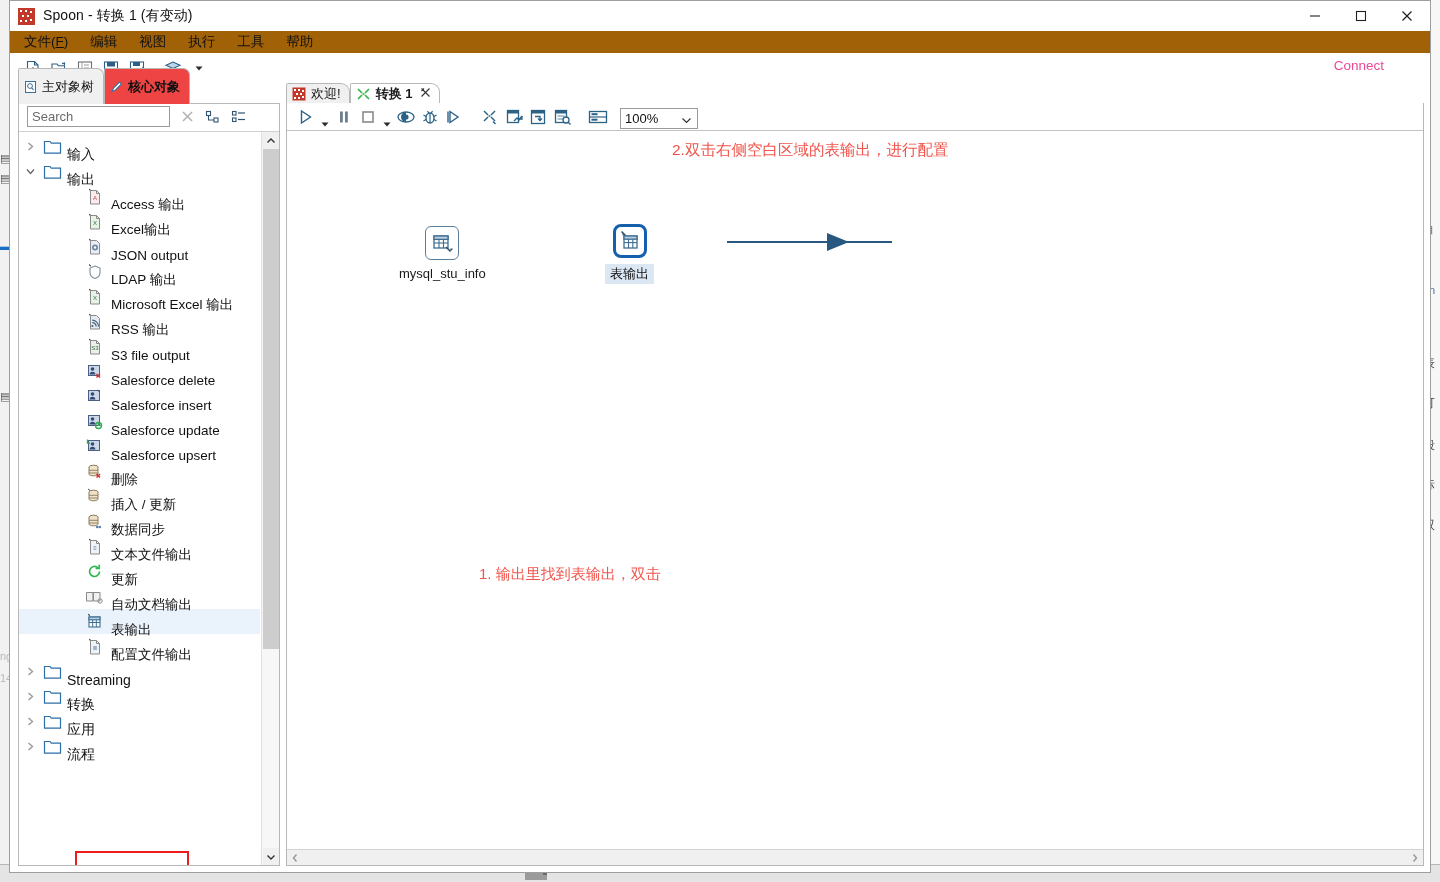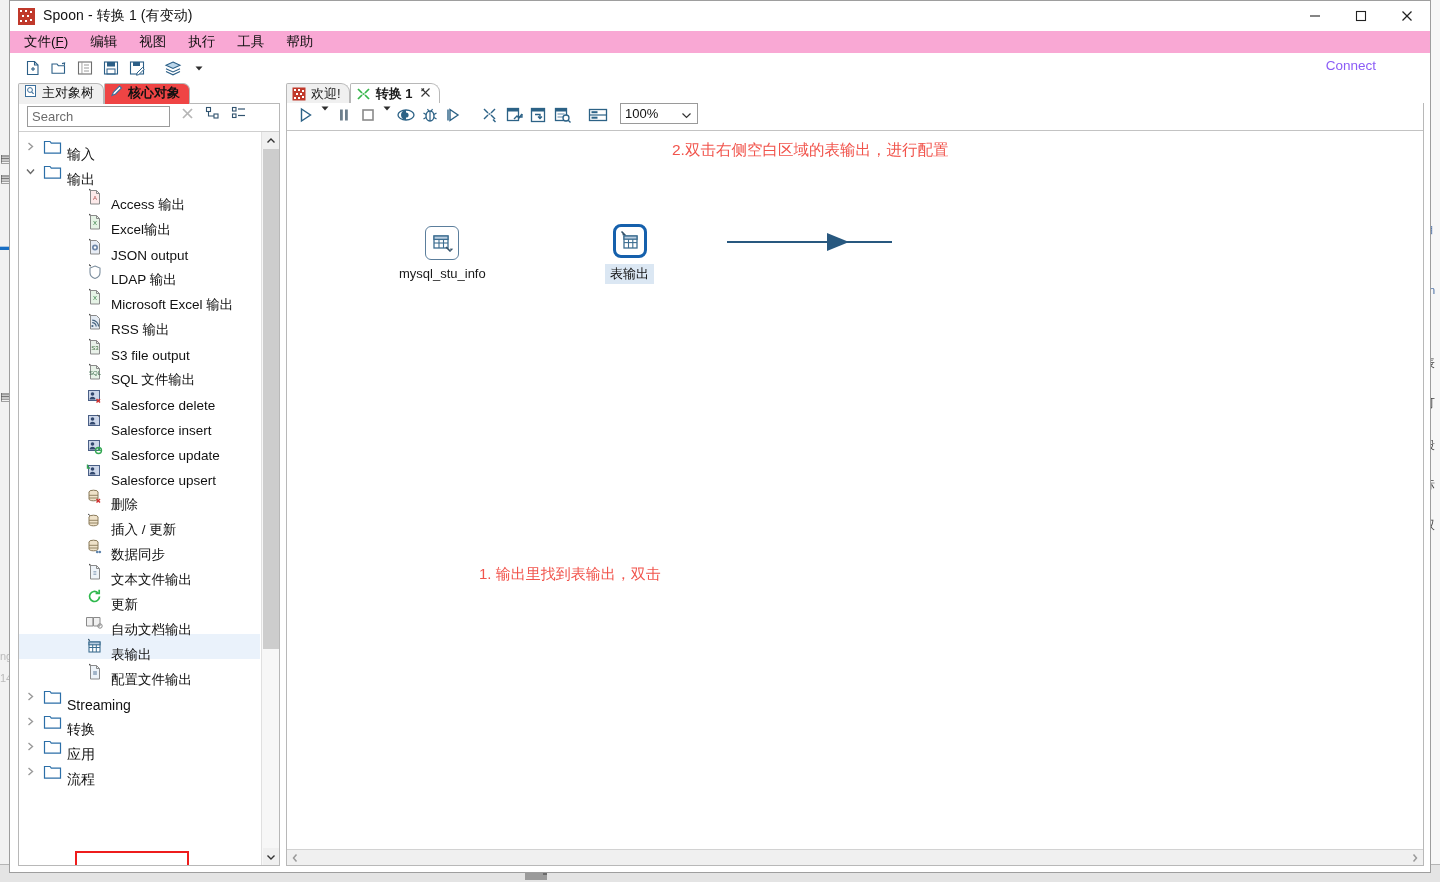--- a/index.html
+++ b/index.html
@@ -62,64 +62,64 @@
   .win-btns { margin-left: auto; display: flex; height: 30px; }
   .win-btn {
     width: 46px; height: 30px; display: flex; align-items: center; justify-content: center;
     font-size: 13px; color: #222; line-height: 1;
   }
   .win-btn svg { display:block; }
 
   
   #menubar {
     height: 22px; flex: 0 0 22px; display: flex; align-items: center;
-    padding-left: 14px; background: #f9a8d4; font-size: 13.5px;
+    padding-left: 14px; background: #a16207; font-size: 13.5px;
   }
   #menubar .menu-item { margin-right: 22px; color: #111; white-space: nowrap; }
   #menubar .menu-item u { text-decoration: underline; }
 
   
   #app-toolbar {
     height: 30px; flex: 0 0 30px; display: flex; align-items: center;
     padding-left: 10px; background: #ffffff; border-bottom: 1px solid #ffffff;
     position: relative;
   }
   .tb-icon { width: 26px; height: 24px; display:flex; align-items:center; justify-content:center; }
   .tb-sep { width: 10px; }
   #connect-label {
-    position: absolute; right: 54px; top: 5px;
-    font-size: 13.5px; color: #8b5cf6;
+    position: absolute; right: 46px; top: 5px;
+    font-size: 13.5px; color: #ec4899;
   }
 
   
   #body-split { flex: 1 1 auto; display: flex; background: #ffffff; padding: 0 6px 6px 8px; }
 
   
   #left-panel {
     width: 262px; flex: 0 0 262px; display:flex; flex-direction: column;
     margin-right: 6px;
   }
   #lp-tabs { height: 21px; display: flex; align-items: flex-end; position: relative; }
   .lp-tab {
-    height: 21px; display: flex; align-items: flex-start; padding: 0 9px 0 5px;
+    height: 36px; display: flex; align-items: center; padding: 0 9px 0 5px;
     font-size: 13px; border: 1px solid #b8b8b8; border-bottom: none;
     background: #f0f0f0; color: #111; position: relative;
     border-radius: 2px 7px 0 0;
   }
   .lp-tab.active { background: #ef4444; font-weight: bold; }
   .lp-tab .ticon { margin-right: 5px; display:flex; }
   #lp-tabs .tabfill {
     flex: 1 1 auto; border-bottom: 1px solid #b8b8b8; height: 21px;
   }
   #lp-inner {
     flex: 1 1 auto; border: 1px solid #b8b8b8; border-top: none;
     background: #ffffff; display:flex; flex-direction: column;
     margin-top: -1px;
   }
-  #search-row { height: 28px; display: flex; align-items: flex-start; padding: 3px 6px 4px 8px; }
+  #search-row { height: 28px; display: flex; align-items: center; padding: 3px 6px 4px 8px; }
   #search-input {
     width: 143px; height: 21px; border: 1px solid #9a9a9a; background: #fff;
     font-size: 13px; padding: 0 4px; color: #555; outline: none;
     font-family: "Liberation Sans", sans-serif;
   }
   #search-input::placeholder { color: #6b6b6b; }
   .srow-icon { margin-left: 10px; display: flex; align-items: center; }
 
   
   #tree-wrap {
@@ -166,21 +166,21 @@
   .rp-tab.active { background: #ffffff; font-weight: bold; }
   .rp-tab .ticon { margin-right: 5px; display:flex; }
   .rp-tab .closex { margin-left: 8px; color: #333; font-size: 12px; }
   #rp-tabs .tabfill { flex: 1 1 auto; border-bottom: 1px solid #b8b8b8; height: 21px; }
 
   #rp-inner {
     flex: 1 1 auto; border: 1px solid #b8b8b8; border-top: none; margin-top: -1px;
     background: #ffffff; display:flex; flex-direction: column;
   }
   #canvas-toolbar {
-    height: 27px; flex: 0 0 27px; display: flex; align-items: flex-start;
+    height: 27px; flex: 0 0 27px; display: flex; align-items: flex-end;
     padding-left: 7px; border-bottom: 1px solid #ffffff;
   }
   .ct-icon { width: 24px; height: 24px; display:flex; align-items:center; justify-content:center; }
   .ct-caret { width: 14px; display:flex; align-items:center; justify-content:center; }
   .ct-gap { width: 12px; }
   #zoom-select {
     margin-left: 10px; width: 78px; height: 21px; border: 1px solid #9a9a9a;
     background:#fff; display:flex; align-items:center; padding: 0 4px;
     font-size: 13px; color:#111; position: relative;
   }
@@ -514,32 +514,20 @@
                     <path d="M4.5 2.5h6l3 3v10.5h-9z" fill="#e9f1e9" stroke="#8a8a8a" stroke-width="1"></path>
                     <path d="M10.5 2.5v3h3" fill="none" stroke="#8a8a8a" stroke-width="1"></path>
                     <text x="9" y="12" font-size="6" text-anchor="middle" fill="#3c6b3c" font-family="Liberation Sans, sans-serif">S3</text>
                   </svg>
                 </span>
                 <span class="tlabel">S3 file output</span>
               </div>
               <div class="tnode leaf">
                 <span class="tico">
                   <svg width="17" height="17" viewBox="0 0 17 17">
-                    <path d="M3 1l2 1.6" stroke="#4a4a4a" stroke-width="1" fill="none"></path>
-                    <path d="M5.2 2.8l-1.9-0.2 0.2-1.9z" fill="#4a4a4a"></path>
-                    <path d="M4.5 2.5h6l3 3v10.5h-9z" fill="#e8f2e8" stroke="#8a8a8a" stroke-width="1"></path>
-                    <path d="M10.5 2.5v3h3" fill="none" stroke="#8a8a8a" stroke-width="1"></path>
-                    <text x="9" y="12" font-size="6" text-anchor="middle" fill="#3b6b4b" font-family="Liberation Sans, sans-serif">SQL</text>
-                  </svg>
-                </span>
-                <span class="tlabel">SQL 文件输出</span>
-              </div>
-              <div class="tnode leaf">
-                <span class="tico">
-                  <svg width="17" height="17" viewBox="0 0 17 17">
                     <rect x="2.5" y="2.5" width="11" height="10" fill="#cdd7ea" stroke="#4a5f86" stroke-width="1"></rect>
                     <circle cx="6.5" cy="6" r="1.8" fill="#33496f"></circle>
                     <path d="M3.6 11.5c0-1.8 1.3-2.8 2.9-2.8s2.9 1 2.9 2.8z" fill="#33496f"></path>
                     <g stroke="#d03030" stroke-width="1.5">
                       <line x1="10.5" y1="11" x2="14" y2="14.5"></line>
                       <line x1="14" y1="11" x2="10.5" y2="14.5"></line>
                     </g>
                   </svg>
                 </span>
                 <span class="tlabel">Salesforce delete</span>

